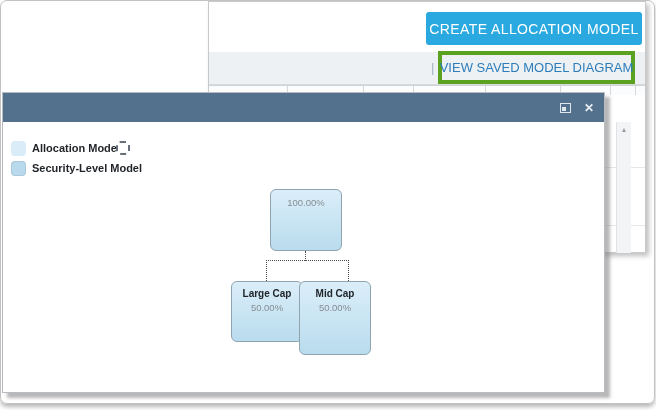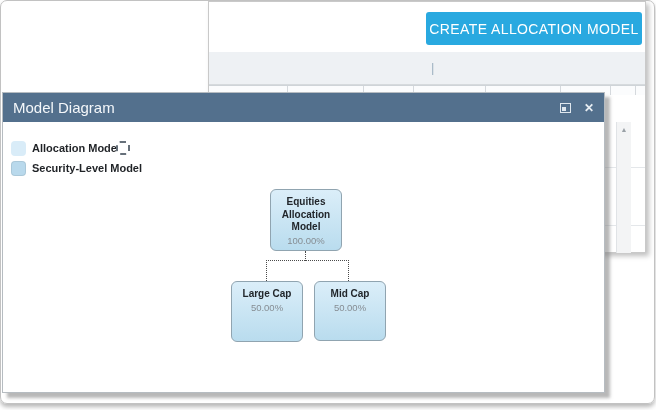--- a/index.html
+++ b/index.html
@@ -65,21 +65,21 @@
   .sw-rank { background:#fff; border:2px dashed #66707a; width:14px; height:14px; }
   .sw-goal { background:#fff; border:2px solid #4a545e; width:14px; height:14px; }
   .legend-label { font-size:11px; font-weight:bold; color:#1f2226; white-space:nowrap; }
 
   
   .node { position:absolute; width:72px; border:1px solid #90a4b0; border-radius:6px;
           background:linear-gradient(#dbeef9,#b9dcee); text-align:center;
           padding-top:6px; }
   .node-root { left:267px; top:96px; height:62px; }
   .node-child0 { left:228px; top:188px; height:61px; }
-  .node-child1 { left:311px; top:188px; height:60px; }
+  .node-child1 { left:296px; top:188px; height:74px; }
   .node-name { font-size:10px; font-weight:bold; color:#21262b; line-height:1.25;
                padding:0 4px; }
   .node-pct { font-size:9.5px; color:#868d93; margin-top:1px; }
   .conn { position:absolute; }
   .conn-v { border-left:1px dotted #4a4a4a; width:0; }
   .conn-h { border-top:1px dotted #4a4a4a; height:0; }
   .conn-root { left:302px; top:158px; height:10px; }
   .conn-bar { left:263px; top:167px; width:83px; }
   .conn-left { left:263px; top:167px; height:21px; }
   .conn-right { left:345px; top:167px; height:21px; }
@@ -89,20 +89,23 @@
 
 <div class="stage">
 
   <div class="bg-window">
     <button class="create-btn">CREATE ALLOCATION MODEL</button>
 
     <div class="link-band"></div>
 
     <span class="link-sep">|</span>
 
+    <div class="highlight-box">
+      <span class="view-link">VIEW SAVED MODEL DIAGRAM</span>
+    </div>
 
     <div class="header-sliver">
       <div class="header-cell" style="width:79px"></div>
       <div class="header-cell" style="width:76px"></div>
       <div class="header-cell" style="width:50px"></div>
       <div class="header-cell" style="width:72px"></div>
       <div class="header-cell" style="width:75px"></div>
       <div class="header-cell" style="width:50px"></div>
       <div class="header-cell" style="width:25px"></div>
       <div class="header-cell" style="width:9px; border-right:none"></div>
@@ -111,21 +114,20 @@
     <div class="row-line" style="top:165px"></div>
     <div class="row-line" style="top:223px"></div>
 
     <div class="scrollbar">
       <span class="scroll-up">▲</span>
     </div>
   </div>
 
   <div class="dialog">
     <div class="titlebar">
-      <span class="dialog-title">Model Diagram</span>
       <span class="titlebar-icons">
         <span class="popout-box">
             <span class="popout-inner"></span>
           </span>
         <span class="close-x">✕</span>
       </span>
     </div>
 
     <div class="legend">
       <div class="legend-row">
@@ -144,21 +146,20 @@
         </span>
       </div>
     </div>
 
     <div class="conn conn-v conn-root"></div>
     <div class="conn conn-h conn-bar"></div>
     <div class="conn conn-v conn-left"></div>
     <div class="conn conn-v conn-right"></div>
 
     <div class="node node-root">
-      <div class="node-name">Equities Allocation Model</div>
       <div class="node-pct">100.00%</div>
     </div>
 
     <div class="node node-child0">
       <div class="node-name">Large Cap</div>
       <div class="node-pct">50.00%</div>
     </div>
 
     <div class="node node-child1">
       <div class="node-name">Mid Cap</div>

